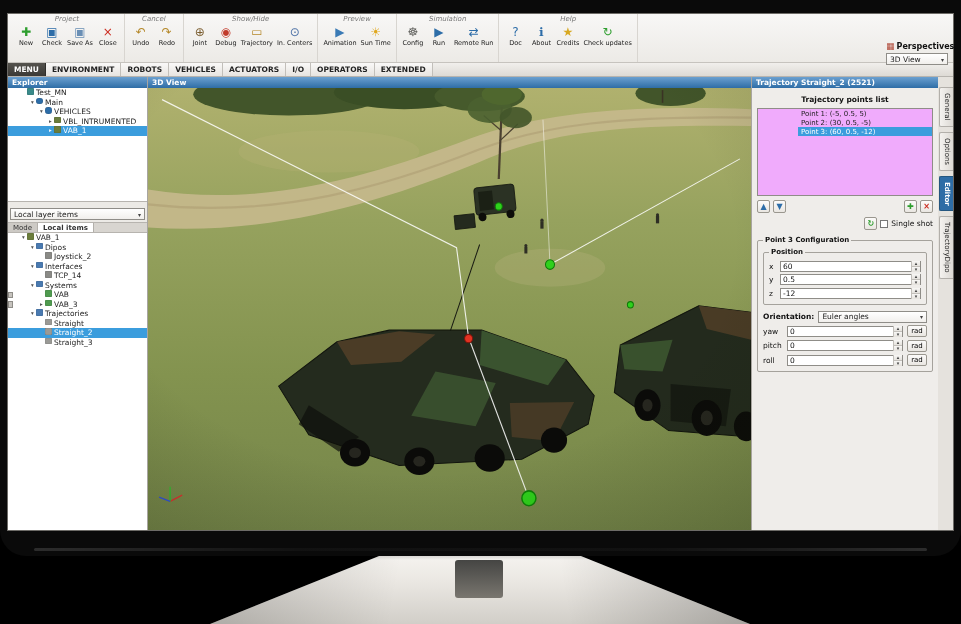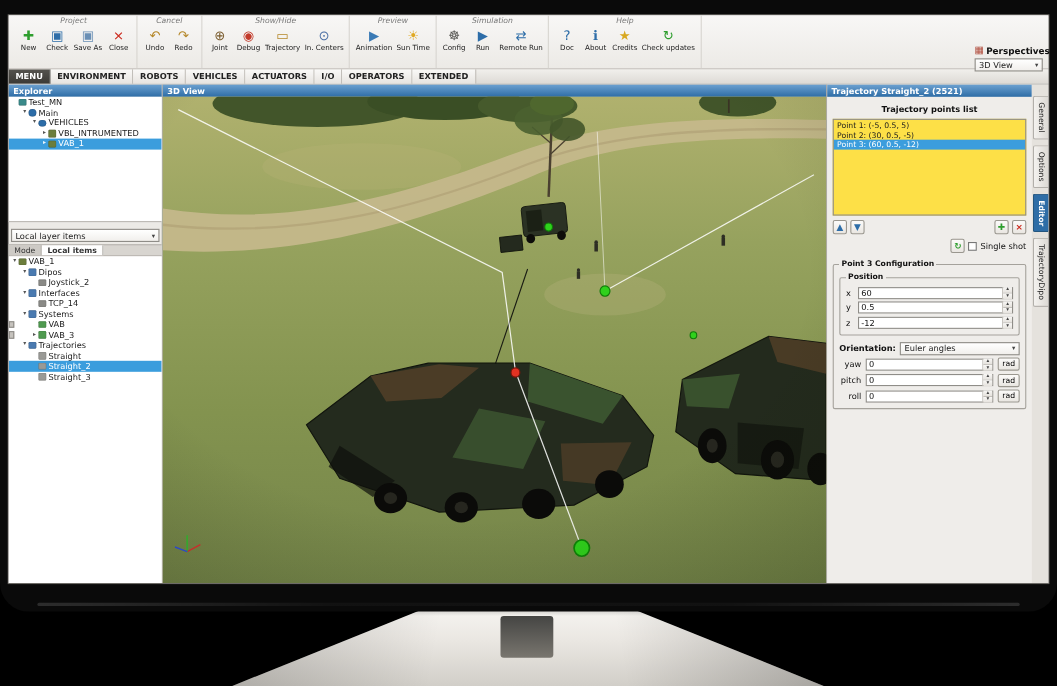--- a/index.html
+++ b/index.html
@@ -62,42 +62,42 @@
 
   
   .main { flex:1; display:flex; min-height:0; }
   .panel-header { height:11px; flex:none; background:linear-gradient(#6ba0d0,#2e6da6); color:#fff; font-size:7.5px;
     font-weight:bold; display:flex; align-items:center; padding:0 4px; white-space:nowrap; overflow:hidden; }
 
   .left-panel { width:140px; flex:none; display:flex; flex-direction:column; border-right:1px solid #a8a5a0; background:#eceae6; }
   .tree-box { background:#fff; overflow:hidden; position:relative; }
   #tree1 { height:114px; flex:none; border-bottom:1px solid #b7b4af; }
   #tree2 { flex:1; }
-  .tree-row { height:9.5px; display:flex; align-items:center; font-size:7.5px; color:#1c1c1c; white-space:nowrap;
-    padding-left:2px; position:relative; }
+  .tree-row { height:9.5px; display:flex; font-size:7.5px; color:#1c1c1c; white-space:nowrap;
+    padding-left:12px; position:relative; }
   .tree-row.sel { background:#3b9ddd; color:#fff; }
   .indent { flex:none; }
   .expander { width:7px; flex:none; font-size:5.5px; color:#555; text-align:center; line-height:9px; }
   .tree-row.sel .expander { color:#eaf4fb; }
   .tree-icon { width:6.5px; height:6.5px; flex:none; margin-right:2.5px; border-radius:1px; box-shadow:inset 0 0 1px rgba(0,0,0,0.5); }
   .tree-icon.circle { border-radius:50%; }
   .gutter-icon { position:absolute; left:0; top:1.5px; width:4.5px; height:6.5px; background:#c6c3be; border:1px solid #8f8d88; }
   .layer-combo { margin:6px 2px 0 2px; }
   .subtabs { margin-top:2px; height:11px; flex:none; display:flex; background:#d8d5d0; border-top:1px solid #b7b4af; border-bottom:1px solid #b7b4af; }
   .subtab { padding:0 5px; font-size:7px; display:flex; align-items:center; color:#333; background:#cdcac5; border-right:1px solid #b2afaa; }
   .subtab.active { background:#fff; font-weight:bold; }
 
   .viewport { flex:1; min-width:0; display:flex; flex-direction:column; border-right:1px solid #a8a5a0; }
   .scene { flex:1; width:100%; height:100%; display:block; background:#8a9a58; }
 
   
   .right-panel { width:186px; flex:none; display:flex; flex-direction:column; background:#efedea; }
   .rp-body { flex:1; padding:4px 5px; display:flex; flex-direction:column; min-height:0; }
   .rp-title { font-size:7.5px; font-weight:bold; text-align:center; margin:3px 0 4px; color:#111; }
-  .listbox { height:88px; flex:none; background:#fde047; border:1px solid #8f8d88; font-size:7px; overflow:hidden; }
+  .listbox { height:88px; flex:none; background:#f0abfc; border:1px solid #8f8d88; font-size:7px; overflow:hidden;padding-left:40px; }
   .list-row { height:9px; display:flex; align-items:center; padding:0 3px; color:#1c1c1c; white-space:nowrap; }
   .list-row.sel { background:#3b9ddd; color:#fff; }
   #list-actions { display:flex; gap:3px; margin-top:4px; align-items:center; }
   .mini { width:13px; height:13px; flex:none; border:1px solid #9a978f; border-radius:2px;
     background:linear-gradient(#fcfbfa,#e9e6e1); font-size:8px; display:flex; align-items:center; justify-content:center;
     padding:0; font-weight:bold; font-family:inherit; }
   .spacer { flex:1; }
   #singleshot-row { display:flex; align-items:center; justify-content:flex-end; gap:3px; margin-top:4px; font-size:7.5px; color:#111; }
   .checkbox { width:8px; height:8px; flex:none; background:#fff; border:1px solid #777; }
   fieldset.group { border:1px solid #a5a29c; border-radius:2px; margin:6px 0 0; padding:2px 5px 5px; min-width:0; }
@@ -108,21 +108,21 @@
   .spin { flex:1; height:11px; border:1px solid #8f8d88; background:#fff; display:flex; align-items:center; min-width:0; }
   .spin-val { flex:1; font-size:7.5px; display:flex; align-items:center; padding:0 2px; color:#111; }
   .spin-btns { width:9px; flex:none; display:flex; flex-direction:column; border-left:1px solid #c2bfba; }
   .spin-up,.spin-dn { flex:1; display:flex; align-items:center; justify-content:center; font-size:5px; line-height:5px;
     color:#444; background:linear-gradient(#f8f7f5,#e5e2dd); }
   .spin-up { border-bottom:1px solid #c2bfba; }
   .orient-row { display:flex; align-items:center; gap:4px; margin-top:6px; font-size:7.5px; color:#111; }
   .orient-label { font-weight:bold; white-space:nowrap; }
   .orient-combo { flex:1; }
   .arow { display:flex; align-items:center; gap:4px; margin-top:2.5px; font-size:7.5px; color:#111; }
-  .arow-label { width:20px; flex:none;text-align:right; }
+  .arow-label { width:20px; flex:none; }
   .unit-btn { width:20px; height:12px; flex:none; border:1px solid #9a978f; border-radius:2px;
     background:linear-gradient(#fcfbfa,#e9e6e1); font-size:7px; display:flex; align-items:center; justify-content:center;
     padding:0; font-family:inherit; }
 
   
   .side-strip { width:15px; flex:none; background:#e5e2dd; display:flex; flex-direction:column; padding-top:10px; gap:5px; }
   .side-tab { writing-mode:vertical-rl; font-size:7px; color:#222; background:linear-gradient(90deg,#f4f2ef,#dcd9d4);
     border:1px solid #b2afaa; border-right:none; border-radius:2px 0 0 2px; padding:5px 1px; margin-left:1px;
     display:flex; align-items:center; white-space:nowrap; }
   .side-tab.active { background:#2e6da6; color:#fff; border-color:#24567f; font-weight:bold; }

